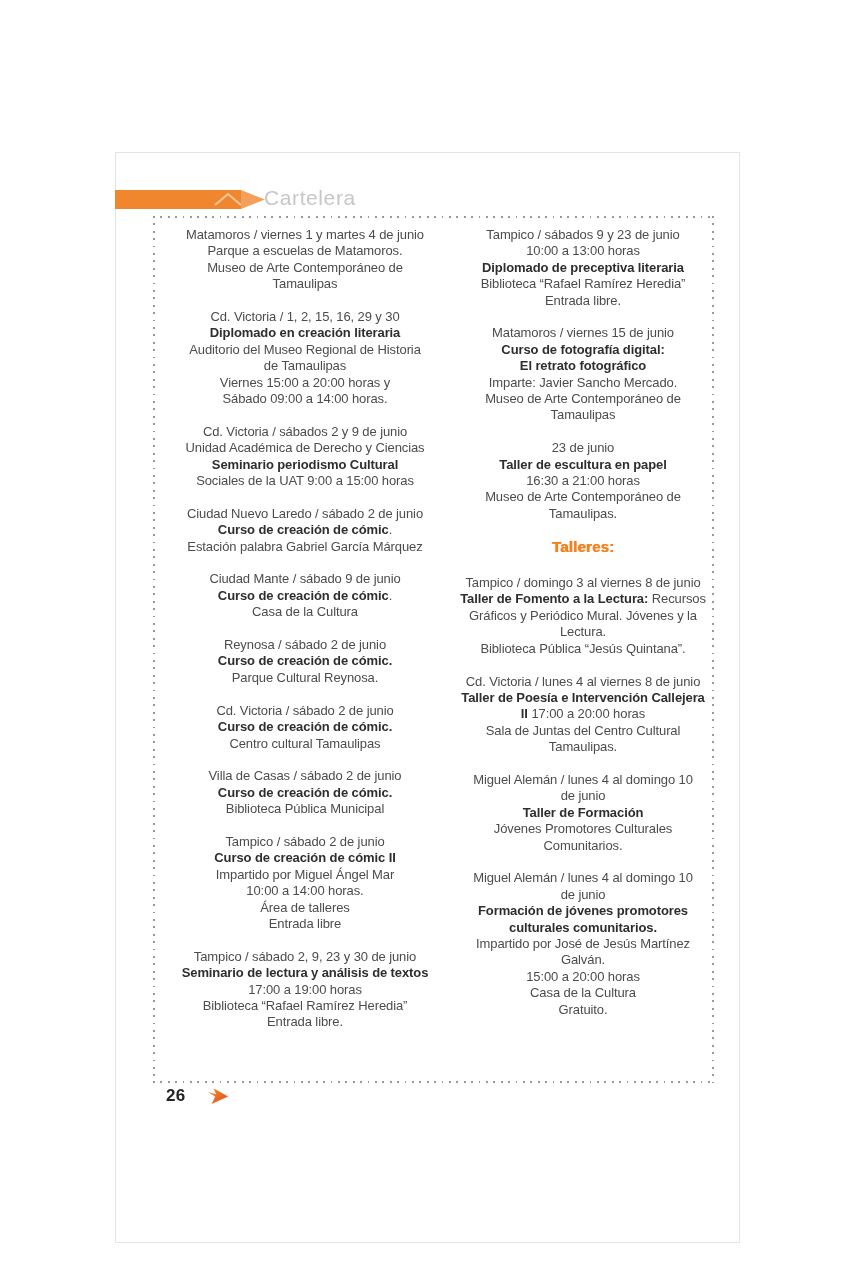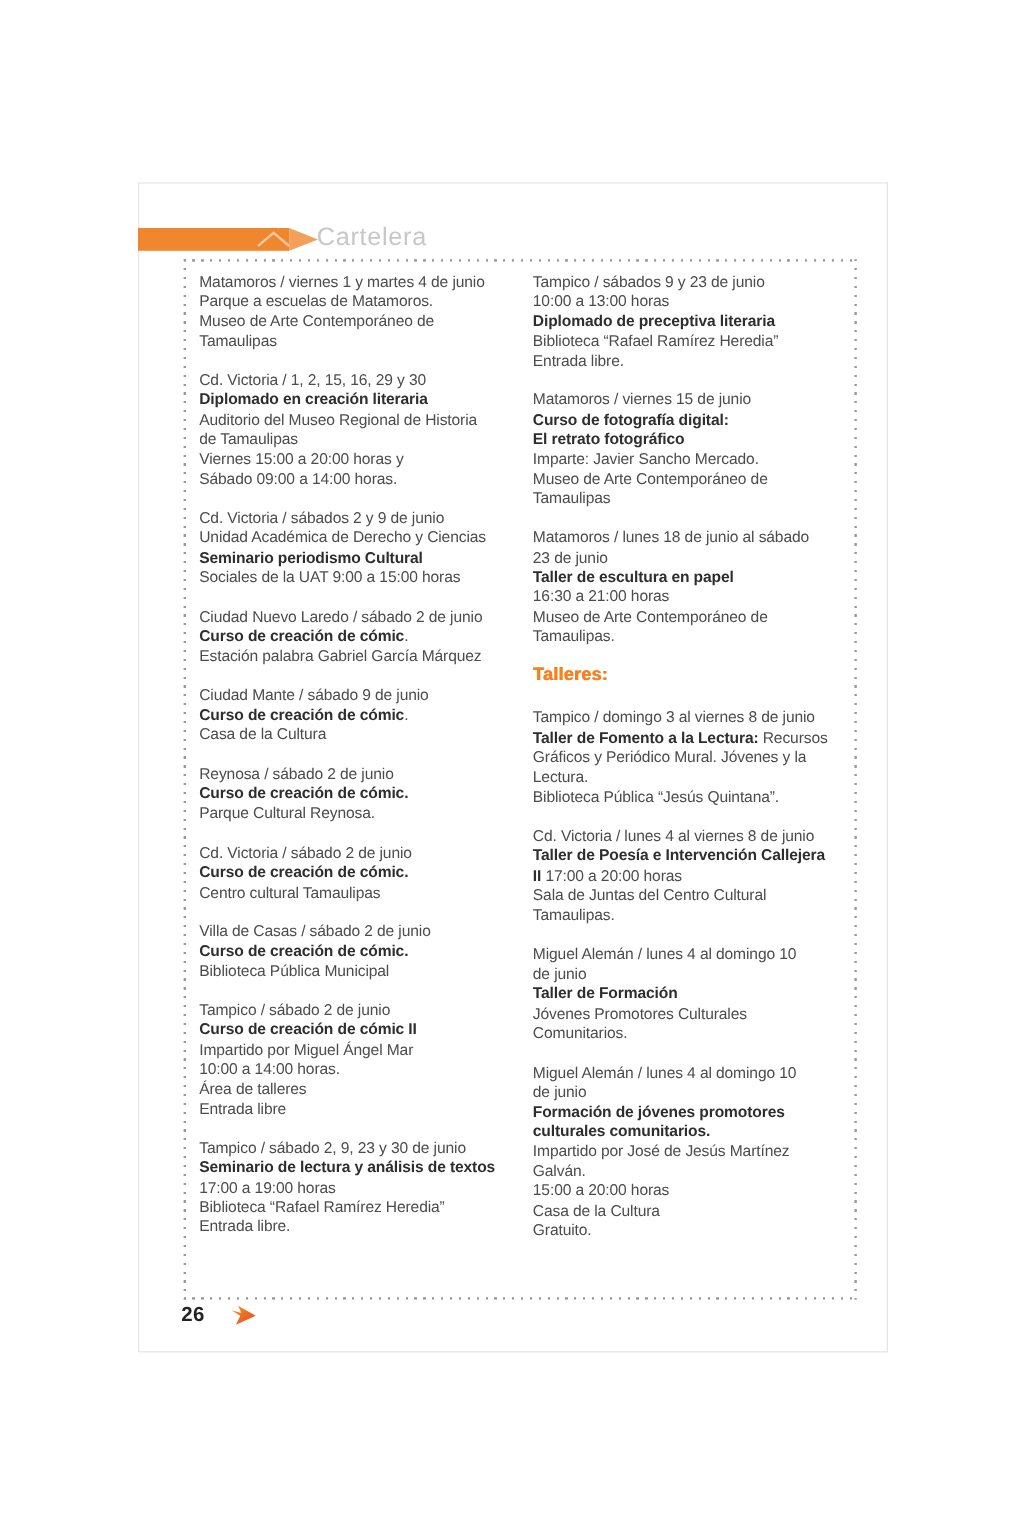--- a/index.html
+++ b/index.html
@@ -1,21 +1,21 @@
 <!DOCTYPE html>
 <html><head>
 <meta charset="utf-8">
 <style>
   * { margin:0; padding:0; box-sizing:border-box; }
   html,body { width:854px; height:1280px; background:#ffffff;
               font-family:"Liberation Sans", sans-serif; }
   .stage { position:relative; width:854px; height:1280px; overflow:hidden; }
 
-  .sheet { position:absolute; left:115px; top:152px; width:625px; height:975px;
-           background:#ffffff; border:1px solid #e4e4e4; }
+  .sheet { position:absolute; left:115px; top:152px; width:625px; height:1091px;
+           background:#ffffff; border:1px solid #e4e4e4;text-align:center; }
 
   
   .brand-bar { position:absolute; left:-1px; top:37px; width:160px; height:20px; }
   .brand-title { position:absolute; left:148px; top:33px; font-size:21px;
                  letter-spacing:.6px; color:#c7c7c7; font-weight:400; }
 
   
   .frame { position:absolute; left:37px; top:63px; width:561px; height:867px; }
   .edge { position:absolute; }
   .edge.h { height:2px; left:0; right:0;
@@ -31,21 +31,21 @@
   .col-right { left:328px; }
   .block { margin-bottom:16.4px; }
   .block.spacer { margin-top:10px; }
   .ln { white-space:nowrap; }
   .b  { font-weight:700; color:#2e2e2e; }
   .block.heading { margin-top:12px; margin-bottom:19px; }
   .block.heading .ln span { font-weight:700; font-size:15px; color:#f5821f;
         letter-spacing:.2px; text-shadow:.6px 0 0 #f5821f; }
 
   
-  .footer { position:absolute; left:35px; top:932px; display:flex; align-items:center; gap:20px; }
+  .footer { position:absolute; left:50px; top:932px; display:flex; align-items:center; gap:20px; }
   .page-num { font-size:17px; font-weight:700; color:#232323; letter-spacing:.3px; }
   .bird { width:24px; height:19px; margin-top:2px; }
 </style>
 </head>
 <body>
 
 <div class="stage">
   <div class="sheet">
 
     <div class="brand-bar">
@@ -136,21 +136,20 @@
         </div>
         <div class="block">
           <div class="ln"><span>Matamoros / viernes 15 de junio</span></div>
           <div class="ln"><span class="b">Curso de fotografía digital:</span></div>
           <div class="ln"><span class="b">El retrato fotográfico</span></div>
           <div class="ln"><span>Imparte: Javier Sancho Mercado.</span></div>
           <div class="ln"><span>Museo de Arte Contemporáneo de</span></div>
           <div class="ln"><span>Tamaulipas</span></div>
         </div>
         <div class="block">
-          <div class="ln"><span>Matamoros / lunes 18 de junio al sábado</span></div>
           <div class="ln"><span>23 de junio</span></div>
           <div class="ln"><span class="b">Taller de escultura en papel</span></div>
           <div class="ln"><span>16:30 a 21:00 horas</span></div>
           <div class="ln"><span>Museo de Arte Contemporáneo de</span></div>
           <div class="ln"><span>Tamaulipas.</span></div>
         </div>
         <div class="block heading">
           <div class="ln"><span class="b">Talleres:</span></div>
         </div>
         <div class="block">

